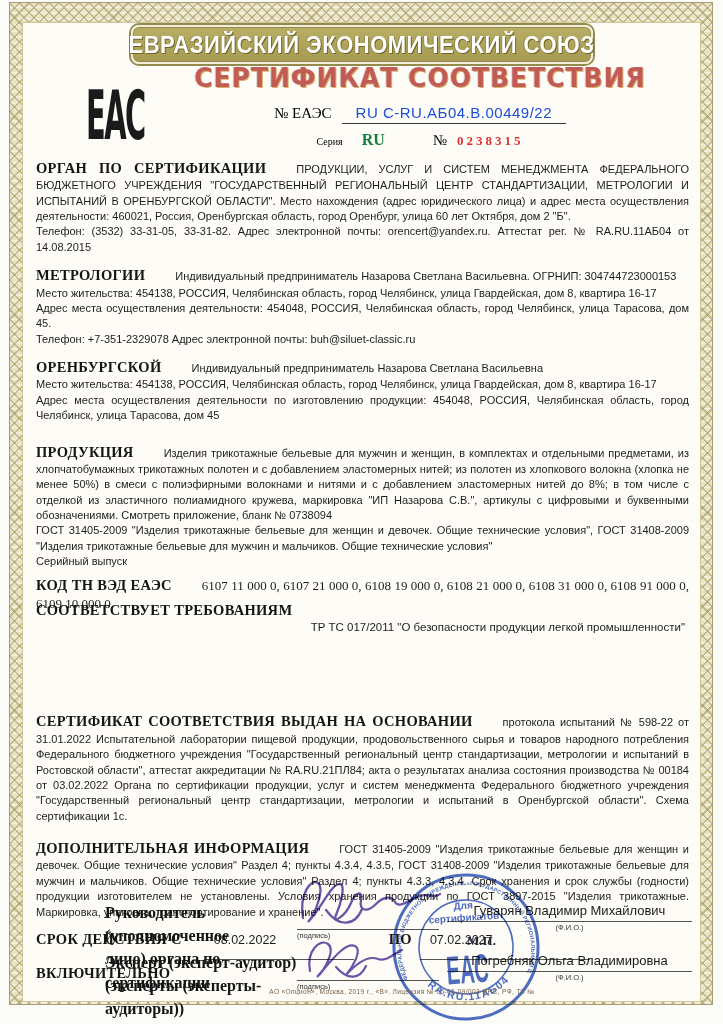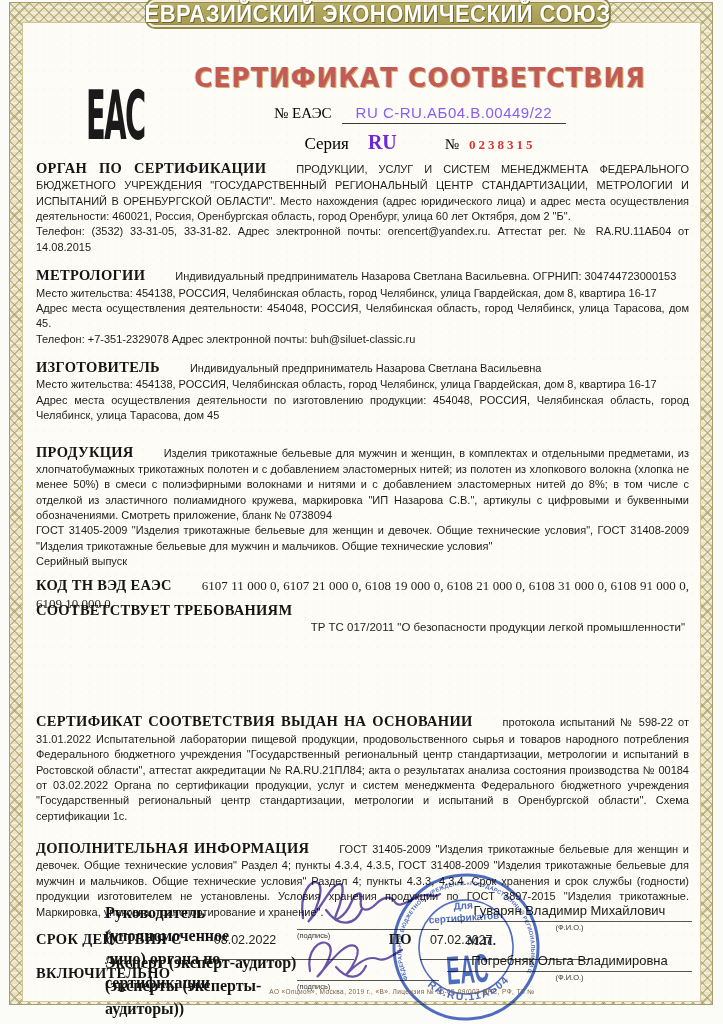--- a/index.html
+++ b/index.html
@@ -13,48 +13,48 @@
       repeating-linear-gradient(45deg, rgba(163,149,88,.55) 0 1.5px, rgba(255,255,255,0) 1.5px 7px),
       repeating-linear-gradient(-45deg, rgba(163,149,88,.55) 0 1.5px, rgba(255,255,255,0) 1.5px 7px),
       repeating-linear-gradient(0deg, rgba(255,255,255,.4) 0 2px, rgba(0,0,0,0) 2px 6px);
     border:1px solid #a79c72; }
   .inner { position:absolute; inset:22px; background:#fdfcf6;
     box-shadow: inset 0 0 0 1px #cfc69a;
     background-image: radial-gradient(rgba(205,125,125,.05) 1px, transparent 1px);
     background-size: 9px 9px; }
 
   
-  .banner { position:absolute; top:0; left:50%; transform:translateX(-50%);
-    width:462px; height:27px; background:linear-gradient(#b9ae66,#a59a50);
+  .banner { position:absolute; top:25px; left:50%; transform:translateX(-50%);
+    width:462px; height:39px; background:linear-gradient(#b9ae66,#a59a50);
     border-radius:8px; border:2px solid #f2eedb;
     box-shadow:0 0 0 2px #948a4b, inset 0 0 0 1px #948a4b;
-    display:flex; align-items:center; justify-content:center; z-index:5;margin-left:16px; }
+    display:flex; align-items:center; justify-content:center; z-index:5; }
   .banner-text { color:#ffffff; font-weight:bold; font-size:22px; letter-spacing:.5px;
     transform:scaleY(1.1); white-space:nowrap;
     text-shadow:1px 1px 0 #6f6526, -1px 0 0 rgba(111,101,38,.4); }
 
   
   .eac-logo { position:absolute; left:86px; top:76px; font-family:"DejaVu Sans",sans-serif;
     font-weight:bold; font-size:37px; color:#1a1a1a; letter-spacing:-2px;
     transform:scale(.78,1.85); transform-origin:left top; z-index:2; }
 
   
   .doc-title { position:absolute; top:63px; left:180px; width:480px; text-align:center;
     font-family:"DejaVu Sans",sans-serif; font-weight:bold; font-size:25px; letter-spacing:1px;
     color:#c25b55; transform:scaleY(1.08); z-index:2;
     text-shadow:1px 1px 0 #d9b06a, -1px 0 0 rgba(141,90,59,.25); }
   .no-row { position:absolute; top:104px; left:180px; width:480px; display:flex;
     justify-content:center; align-items:baseline; gap:10px; z-index:2; }
   .serif { font-family:"Liberation Serif",serif; }
   .no-label { font-size:15px; }
-  .no-value { font-size:15px; letter-spacing:.5px; border-bottom:1px solid #3a3a3a; padding:0 14px 2px; color:#8b5cf6; }
+  .no-value { font-size:15px; letter-spacing:.5px; border-bottom:1px solid #3a3a3a; padding:0 14px 2px; color:#1d4ed8; }
   .series-row { position:absolute; top:131px; left:180px; width:480px; display:flex;
     justify-content:center; align-items:baseline; z-index:2; }
-  .series-label { font-size:17px; }
-  .series-value { font-size:20px; font-weight:bold; color:#6d28d9; margin-left:19px; }
+  .series-label { font-size:10px; }
+  .series-value { font-size:16px; font-weight:bold; color:#15803d; margin-left:19px; }
   .series-no-label { font-size:15px; margin-left:48px; }
   .series-number { font-size:13px; font-weight:bold; color:#e03131; letter-spacing:3px; margin-left:10px; }
 
   
   .content { position:absolute; left:36px; top:158px; width:653px; z-index:2;
     font-size:11px; line-height:1.4; color:#1d1d1d; text-align:justify; }
   .h { font-family:"Liberation Serif",serif; font-weight:bold; font-size:14.5px;
     letter-spacing:.3px; margin-right:14px; white-space:nowrap; color:#151515; }
   .t { white-space:pre-line;margin-left:16px; }
   .sec-organ { margin-bottom:10px; }
@@ -131,21 +131,21 @@
     </div>
 
     <div class="sec-zayav">
       <span class="h">МЕТРОЛОГИИ</span><span class="t">Индивидуальный предприниматель Назарова Светлана Васильевна. ОГРНИП: 304744723000153
 Место жительства: 454138, РОССИЯ, Челябинская область, город Челябинск, улица Гвардейская, дом 8, квартира 16-17
 Адрес места осуществления деятельности: 454048, РОССИЯ, Челябинская область, город Челябинск, улица Тарасова, дом 45.
 Телефон: +7-351-2329078 Адрес электронной почты: buh@siluet-classic.ru</span>
     </div>
 
     <div class="sec-izgot">
-      <span class="h">ИЗГОТОВИТЕЛЬ</span><span class="t">Индивидуальный предприниматель Назарова Светлана Васильевна
+      <span class="h">ОРЕНБУРГСКОЙ</span><span class="t">Индивидуальный предприниматель Назарова Светлана Васильевна
 Место жительства: 454138, РОССИЯ, Челябинская область, город Челябинск, улица Гвардейская, дом 8, квартира 16-17
 Адрес места осуществления деятельности по изготовлению продукции: 454048, РОССИЯ, Челябинская область, город Челябинск, улица Тарасова, дом 45</span>
     </div>
 
     <div class="sec-prod">
       <span class="h">ПРОДУКЦИЯ</span><span class="t">Изделия трикотажные бельевые для мужчин и женщин, в комплектах и отдельными предметами, из хлопчатобумажных трикотажных полотен и с добавлением эластомерных нитей; из полотен из хлопкового волокна (хлопка не менее 50%) в смеси с полиэфирными волокнами и нитями и с добавлением эластомерных нитей до 8%; в том числе с отделкой из эластичного полиамидного кружева, маркировка "ИП Назарова С.В.", артикулы с цифровыми и буквенными обозначениями. Смотреть приложение, бланк № 0738094
 ГОСТ 31405-2009 "Изделия трикотажные бельевые для женщин и девочек. Общие технические условия", ГОСТ 31408-2009 "Изделия трикотажные бельевые для мужчин и мальчиков. Общие технические условия"
 Серийный выпуск</span>
     </div>
 

